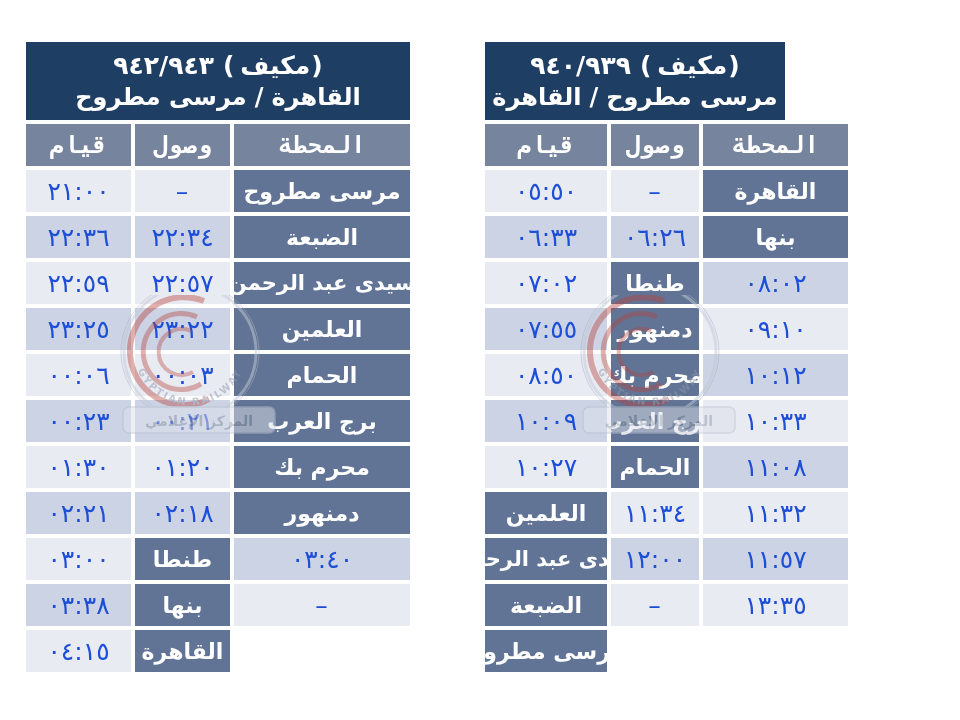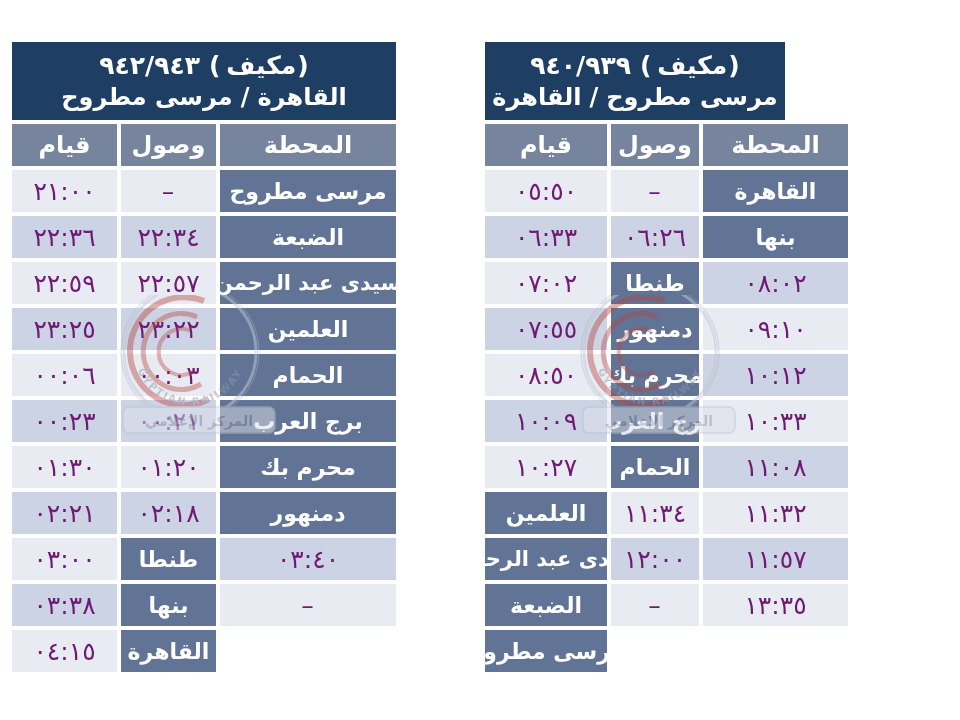--- a/index.html
+++ b/index.html
@@ -1,21 +1,21 @@
 <!DOCTYPE html>
 <html lang="ar"><head>
 <meta charset="utf-8">
 <style>
   html,body{margin:0;padding:0;}
   body{
     width:960px;height:720px;position:relative;background:#ffffff;
     font-family:"DejaVu Sans", sans-serif;overflow:hidden;
   }
   .timetable{position:absolute;top:42px;}
-  #table-left{left:12px;width:384px;}
+  #table-left{left:26px;width:384px;}
   #table-right{left:485px;width:300px;}
 
   .t-title{
     height:78px;background:#1F3E63;color:#ffffff;font-weight:bold;
     display:flex;flex-direction:column;align-items:center;justify-content:center;
     gap:3px;
   }
   .title-line1{display:flex;align-items:center;font-size:25px;direction:ltr;}
   .title-line1 .nums{letter-spacing:1px;margin-right:9px;}
   .title-line1 .po{margin-right:6px;}
@@ -26,28 +26,28 @@
     display:grid;gap:4px;margin-top:4px;grid-auto-rows:42px;
   }
   #table-left .grid{grid-template-columns:105px 95px 176px;}
   #table-right .grid{grid-template-columns:122px 88px 145px;}
 
   .cell,.colhead,.station,.time{
     display:flex;align-items:center;justify-content:center;
     white-space:nowrap;overflow:hidden;
   }
   .colhead{
-    background:#76849E;color:#ffffff;font-weight:bold;font-size:24px;
+    background:#76849E;color:#ffffff;font-weight:bold;font-size:24px;font-family:Liberation Mono, monospace;
   }
   .station{
     background:#617495;color:#ffffff;font-weight:bold;font-size:22px;
   }
   .station.small{font-size:21px;}
   .time{
-    color:#701a75;font-size:25px;direction:ltr;letter-spacing:1px;
+    color:#1d4ed8;font-size:25px;direction:ltr;letter-spacing:1px;
   }
   .time.light{background:#E9EBF3;}
   .time.dark{background:#CBD3E4;}
 
   .watermark{
     position:absolute;width:220px;height:150px;z-index:5;
     pointer-events:none;opacity:0.5;
   }
   #watermark-left{left:85px;top:295px;}
   #watermark-right{left:545px;top:295px;}

